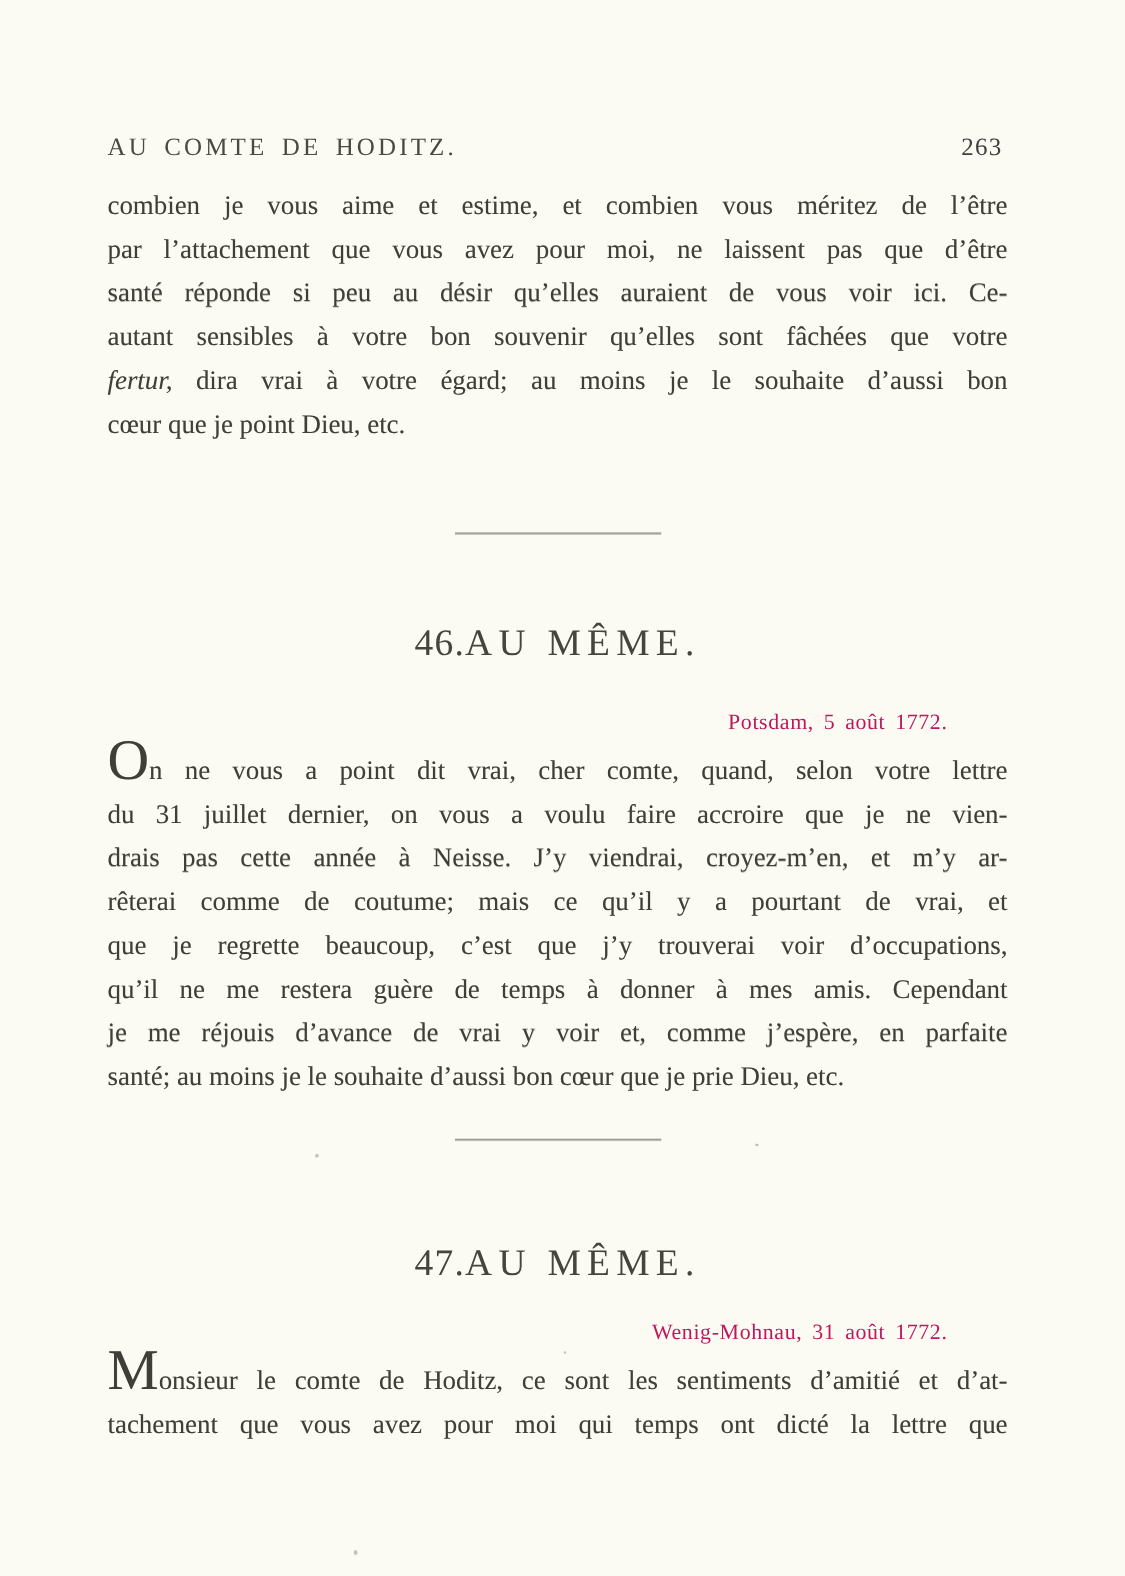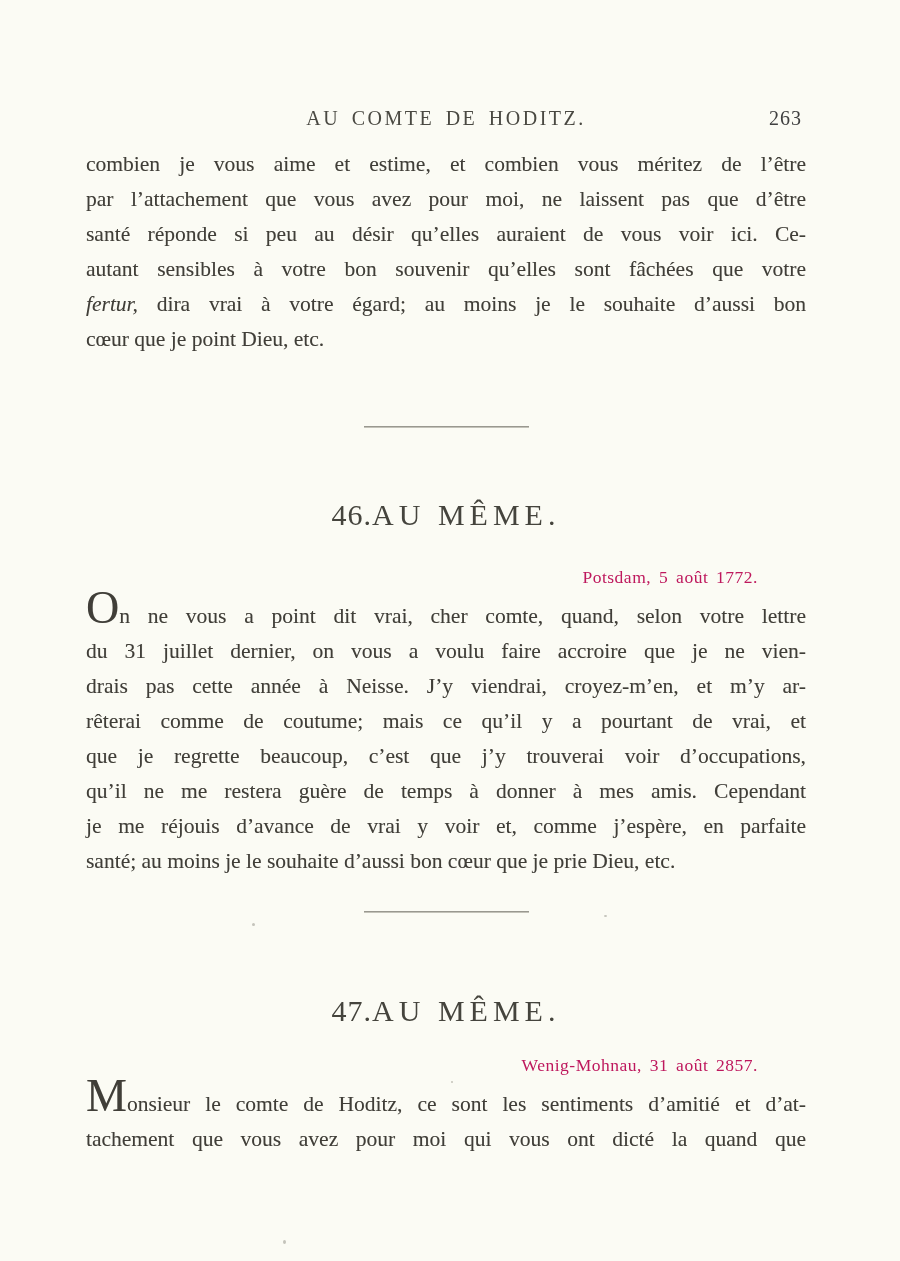--- a/index.html
+++ b/index.html
@@ -14,21 +14,20 @@
   }
   .page { position: absolute; inset: 0; }
 
   
   .running-header {
     position: absolute;
     top: 104px; left: 86px; width: 720px; height: 30px;
   }
   .header-title {
     display: block;
-    text-align: center;
     font-size: 20px;
     line-height: 28px;
     letter-spacing: 2.5px;
     word-spacing: 4px;
     color: #4a4942;
   }
   .page-number {
     position: absolute;
     right: 4px; top: 0;
     font-size: 20px;
@@ -141,25 +140,25 @@
     <div class="line">je me réjouis d’avance de vrai y voir et, comme j’espère, en parfaite</div>
     <div class="line last">santé; au moins je le souhaite d’aussi bon cœur que je prie Dieu, etc.</div>
   </div>
 
   <div class="divider" style="top:911px"></div>
 
   <h2 class="section-heading" style="top:993px">
     <span class="sec-num">47.</span><span class="sec-title">AU MÊME.</span>
   </h2>
 
-  <div class="dateline" style="top:1054px">Wenig-Mohnau, 31 août 2857.</div>
+  <div class="dateline" style="top:1054px">Wenig-Mohnau, 31 août 1772.</div>
 
   <div class="para" style="top:1087px">
     <div class="line"><span class="drop-cap">M</span><span>onsieur le comte de Hoditz, ce sont les sentiments d’amitié et d’at-</span></div>
-    <div class="line">tachement que vous avez pour moi qui vous ont dicté la quand que</div>
+    <div class="line">tachement que vous avez pour moi qui temps ont dicté la lettre que</div>
   </div>
 
   <div class="speck" style="left:252px; top:923px; width:3px; height:3px;"></div>
   <div class="speck" style="left:604px; top:915px; width:3px; height:2px;"></div>
   <div class="speck" style="left:451px; top:1081px; width:2px; height:2px;"></div>
   <div class="speck" style="left:283px; top:1240px; width:3px; height:4px;"></div>
 
 </div>
 
 </body></html>

